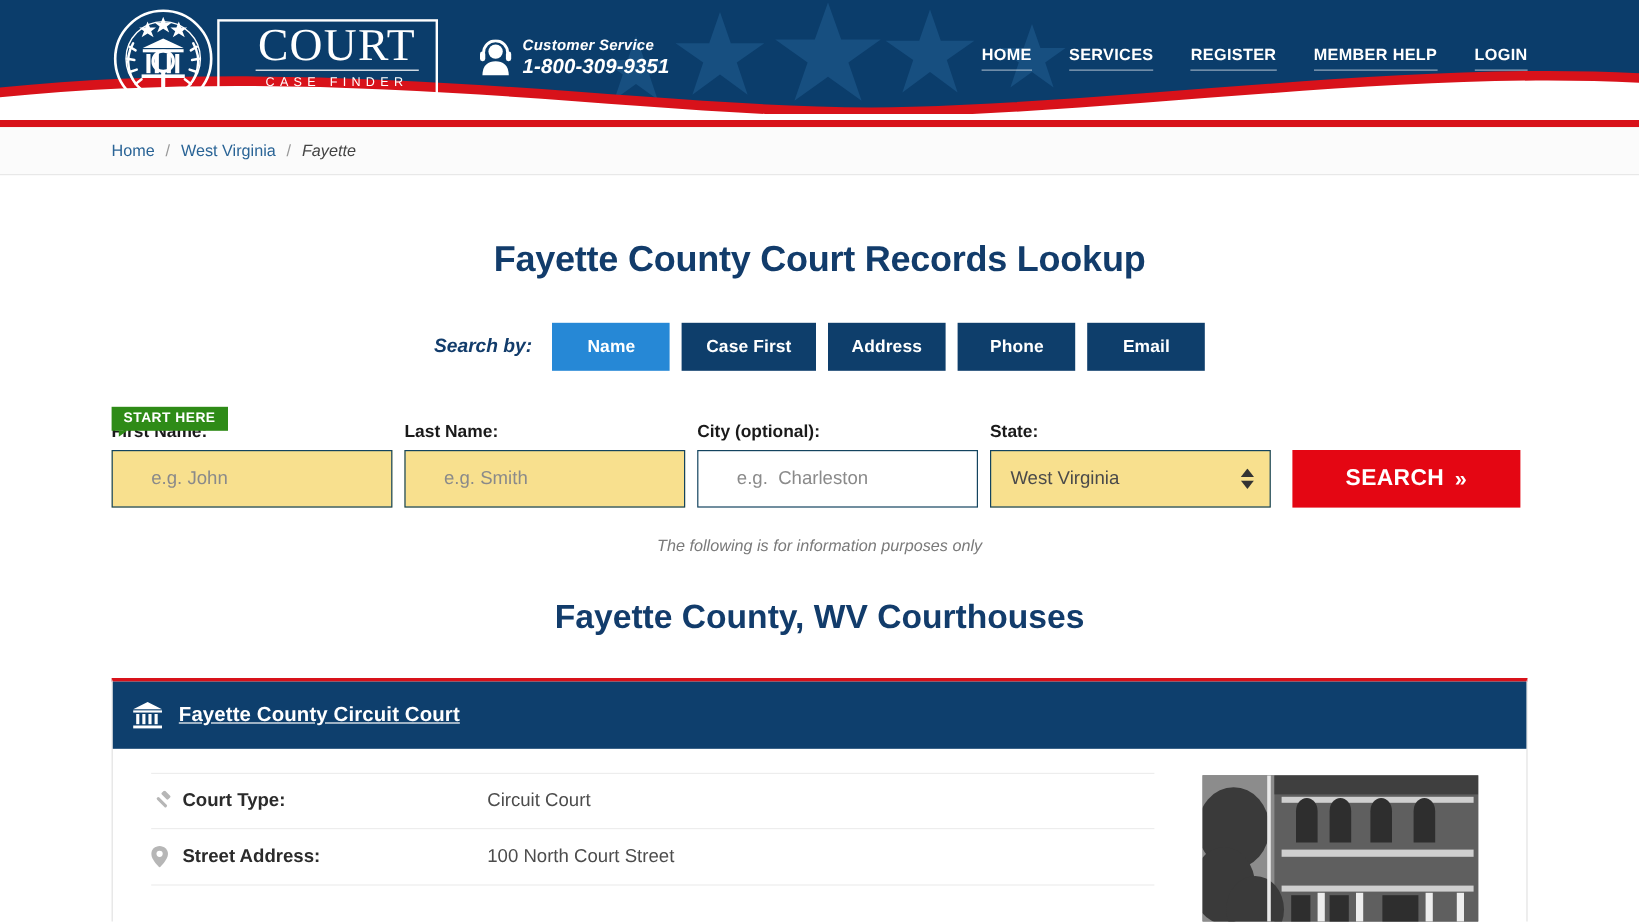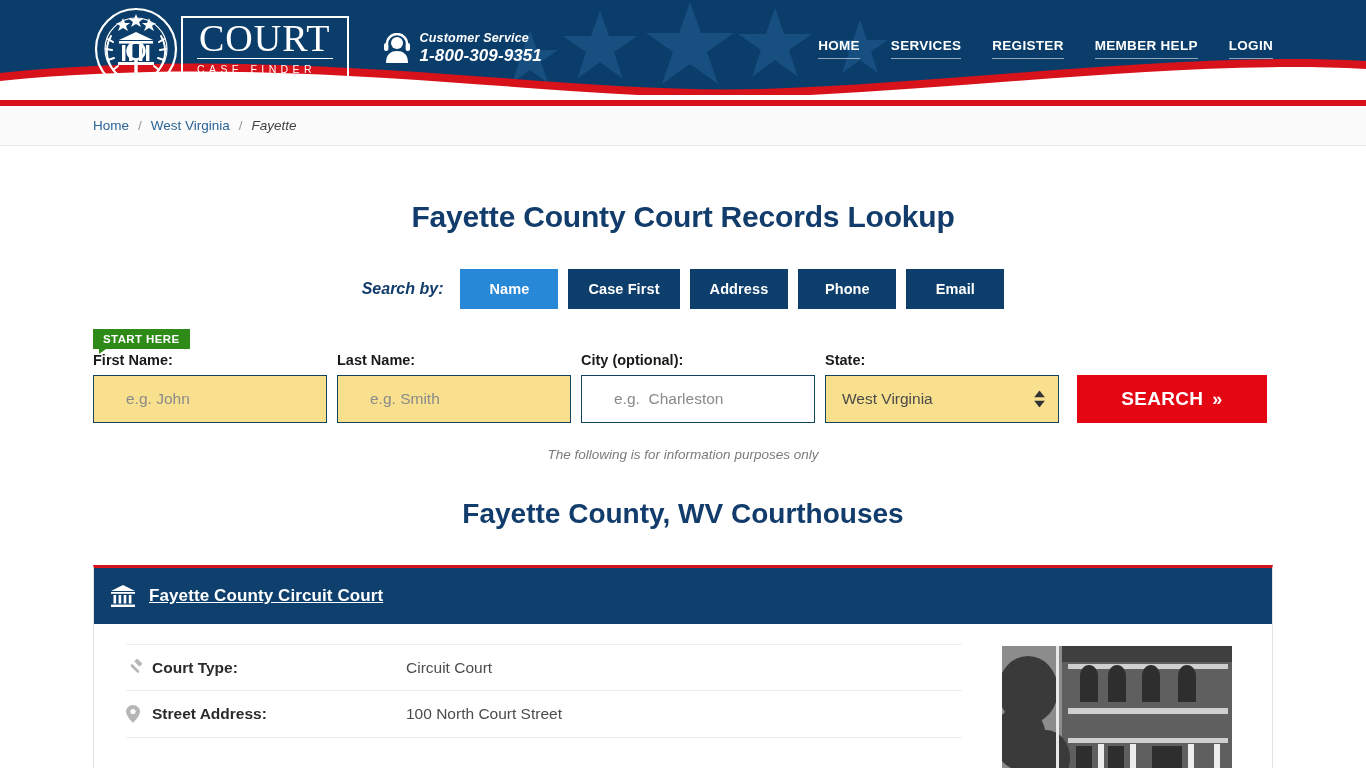--- a/index.html
+++ b/index.html
@@ -26,24 +26,24 @@
     display: flex; align-items: center;
   }
   .logo-block {
     display: flex; align-items: center;
     height: 78px; margin-left: 0px;
   }
   .logo-emblem { width: 86px; height: 86px; flex: none; margin-top: 2px;}
   .logo-wordmark {
     border: 2px solid #ffffff;
     margin-left: 2px;
-    padding: 4px 14px 6px 14px;
+    padding: 4px 14px 6px 30px;
     height: 64px;
     display: flex; flex-direction: column;
-    align-items: flex-start; justify-content: center;
+    align-items: center; justify-content: center;
   }
   .logo-word-main {
     font-family: "Liberation Serif", serif;
     color: #fff; font-size: 38px; line-height: 38px;
     letter-spacing: 1px; font-weight: 400;
     border-bottom: 1.5px solid #fff; padding: 0 2px 1px 2px;
   }
   .logo-word-sub {
     color: #fff; font-size: 10.5px; letter-spacing: 4.4px;
     margin-top: 4px; font-weight: 400;
@@ -109,21 +109,21 @@
     background: #0e3e6b; color: #fff;
     font-size: 14.5px; font-weight: bold;
     display: flex; align-items: center; justify-content: center;
     border: none; cursor: pointer; letter-spacing: .1px;
   }
   .tab-btn.active { background: #2688d6; }
 
   
   .start-here-wrap { position: relative; margin-top: 14px; height: 20px; }
   .start-here {
-    position: absolute; left: 0; top: 6px;
+    position: absolute; left: 0; top: 16px;
     background: #2e8b17; color: #fff;
     font-size: 11.5px; font-weight: bold; letter-spacing: .4px;
     padding: 4px 10px 4px 10px;
     display: inline-block;
   }
   .start-here::after {
     content: ""; position: absolute; left: 6px; bottom: -5px;
     border-left: 7px solid #2e8b17;
     border-bottom: 5px solid transparent;
   }

